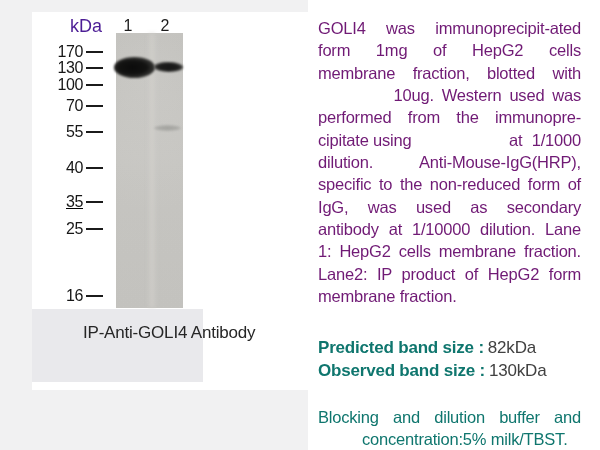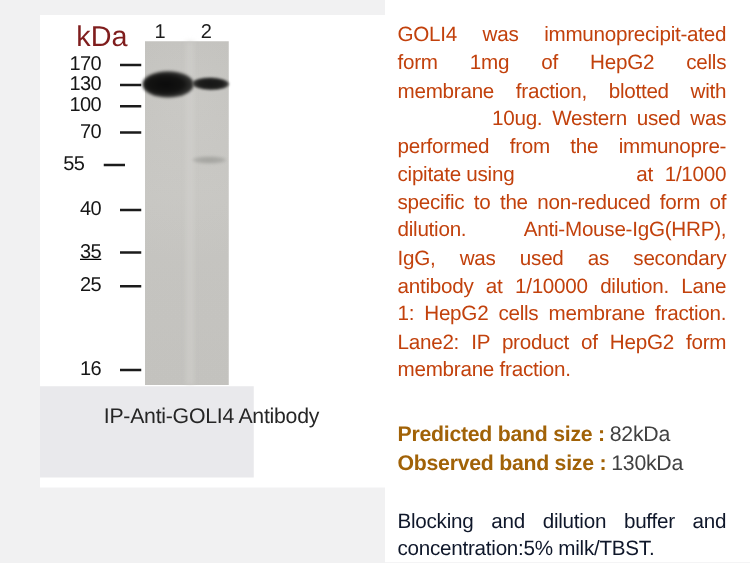--- a/index.html
+++ b/index.html
@@ -35,60 +35,60 @@
     filter:blur(1px);transform:rotate(1deg);
   }
   .band-l2-faint{
     left:154px;top:125px;width:27px;height:6px;opacity:.85;
     background:radial-gradient(ellipse, #9b9b97 0%, #a8a8a4 55%, rgba(198,197,193,0) 92%);
     filter:blur(1.2px);
   }
 
   
   .kda{position:absolute;left:60px;top:16px;width:42px;text-align:right;
-    font-size:23px;color:#7f1d1d;}
+    font-size:18px;color:#4c1d95;}
   .lane-num{position:absolute;top:17px;width:12px;text-align:center;
     font-size:16px;color:#1c1c1c;}
   .lane-num.n1{left:122px;}
   .lane-num.n2{left:159px;}
-  .marker{position:absolute;left:37px;width:76px;height:18px;
-    display:flex;align-items:center;justify-content:flex-end;gap:15px;}
+  .marker{position:absolute;left:27px;width:76px;height:18px;
+    display:flex;align-items:center;justify-content:flex-end;gap:3px;}
   .marker .lbl{font-size:16px;color:#161616;letter-spacing:-0.4px;}
   .marker .tick{width:17px;height:2px;background:#1b1b1b;flex:0 0 auto;}
   .m170{top:43px;} .m130{top:59px;align-items:center;} .m100{top:76px;} .m70{top:97px;}
-  .m55{top:123px;justify-content:center;} .m40{top:159px;} .m35{top:193px;text-decoration:underline;} .m25{top:220px;}
+  .m55{top:123px;} .m40{top:159px;} .m35{top:193px;text-decoration:underline;} .m25{top:220px;}
   .m15{top:287px;}
 
   
   .strip{position:absolute;left:32px;top:309px;width:171px;height:73px;
     background:#e9e9ec;}
   .caption{position:absolute;left:35px;top:323px;font-size:17px;
     color:#262626;letter-spacing:-0.2px;white-space:nowrap;margin-left:48px;}
 
   
   .desc{position:absolute;left:318px;top:17px;width:263px;
-    font-size:16.5px;letter-spacing:-0.2px;color:#c2410c;}
+    font-size:16.5px;letter-spacing:-0.2px;color:#701a75;}
   .dline{height:22.35px;line-height:22.35px;white-space:nowrap;
     text-align:justify;text-align-last:justify;}
   .dline.r{text-align:right;text-align-last:right;word-spacing:3.5px;}
   .dline.split{display:flex;justify-content:space-between;}
   .dline.split .rt{word-spacing:5px;}
   .dline.last{text-align:left;text-align-last:left;}
 
   .sizes{position:absolute;left:318px;top:336px;width:263px;
     font-size:17px;letter-spacing:-0.2px;}
   .sizes .row{height:23px;line-height:23px;white-space:nowrap;}
-  .sizes b{color:#a16207;}
+  .sizes b{color:#0f766e;}
   .sizes .val{color:#414141;margin-left:4px;}
 
   .blocking{position:absolute;left:318px;top:406px;width:263px;
-    font-size:16.5px;letter-spacing:-0.2px;color:#0f172a;}
+    font-size:16.5px;letter-spacing:-0.2px;color:#0f766e;}
   .blocking .bl1{height:22.35px;line-height:22.35px;white-space:nowrap;
     text-align:justify;text-align-last:justify;}
-  .blocking .bl2{height:22.35px;line-height:22.35px;white-space:nowrap;}
+  .blocking .bl2{height:22.35px;line-height:22.35px;white-space:nowrap;margin-left:44px;}
 </style>
 </head>
 <body>
 
 <div class="panel panel-a"></div>
 <div class="panel panel-b"></div>
 
 <div class="gel"></div>
 <div class="lane-gap"></div>
 <div class="band band-l1"></div>
@@ -142,22 +142,22 @@
 <div class="desc">
   <div class="dline">GOLI4 was immunoprecipit-ated</div>
   <div class="dline">form 1mg of HepG2 cells</div>
   <div class="dline">membrane fraction, blotted with</div>
   <div class="dline r">10ug. Western used was</div>
   <div class="dline">performed from the immunopre-</div>
   <div class="dline split">
     <span>cipitate using</span>
     <span class="rt">at 1/1000</span>
   </div>
+  <div class="dline">dilution. Anti-Mouse-IgG(HRP),</div>
   <div class="dline">specific to the non-reduced form of</div>
-  <div class="dline">dilution. Anti-Mouse-IgG(HRP),</div>
   <div class="dline">IgG, was used as secondary</div>
   <div class="dline">antibody at 1/10000 dilution. Lane</div>
   <div class="dline">1: HepG2 cells membrane fraction.</div>
   <div class="dline">Lane2:  IP product of HepG2 form</div>
   <div class="dline last">membrane fraction.</div>
 </div>
 
 <div class="sizes">
   <div class="row">
     <b>Predicted band size :</b><span class="val">82kDa</span>

